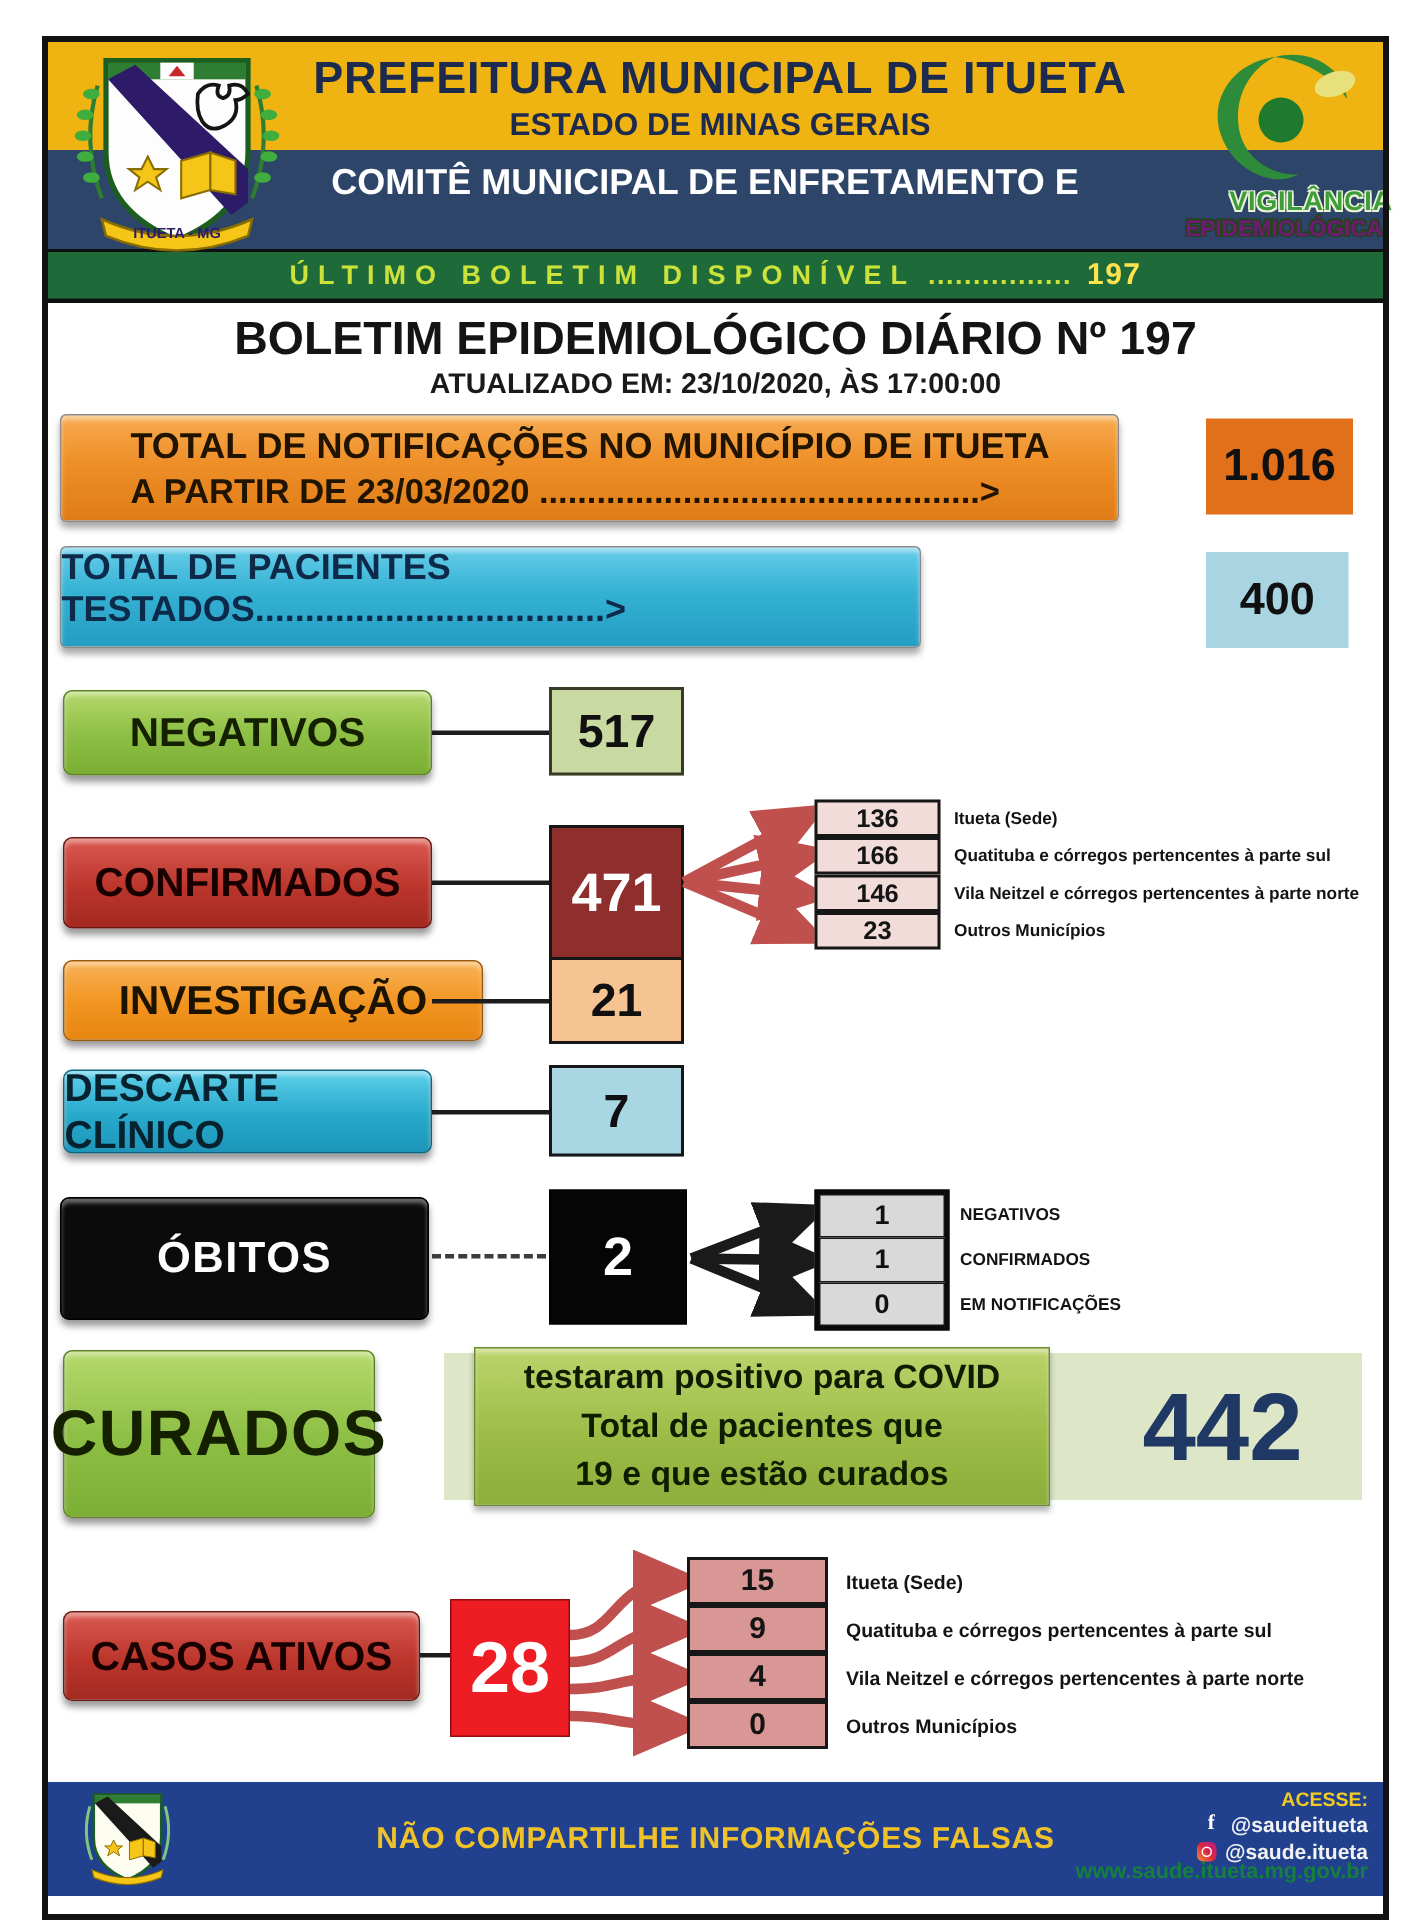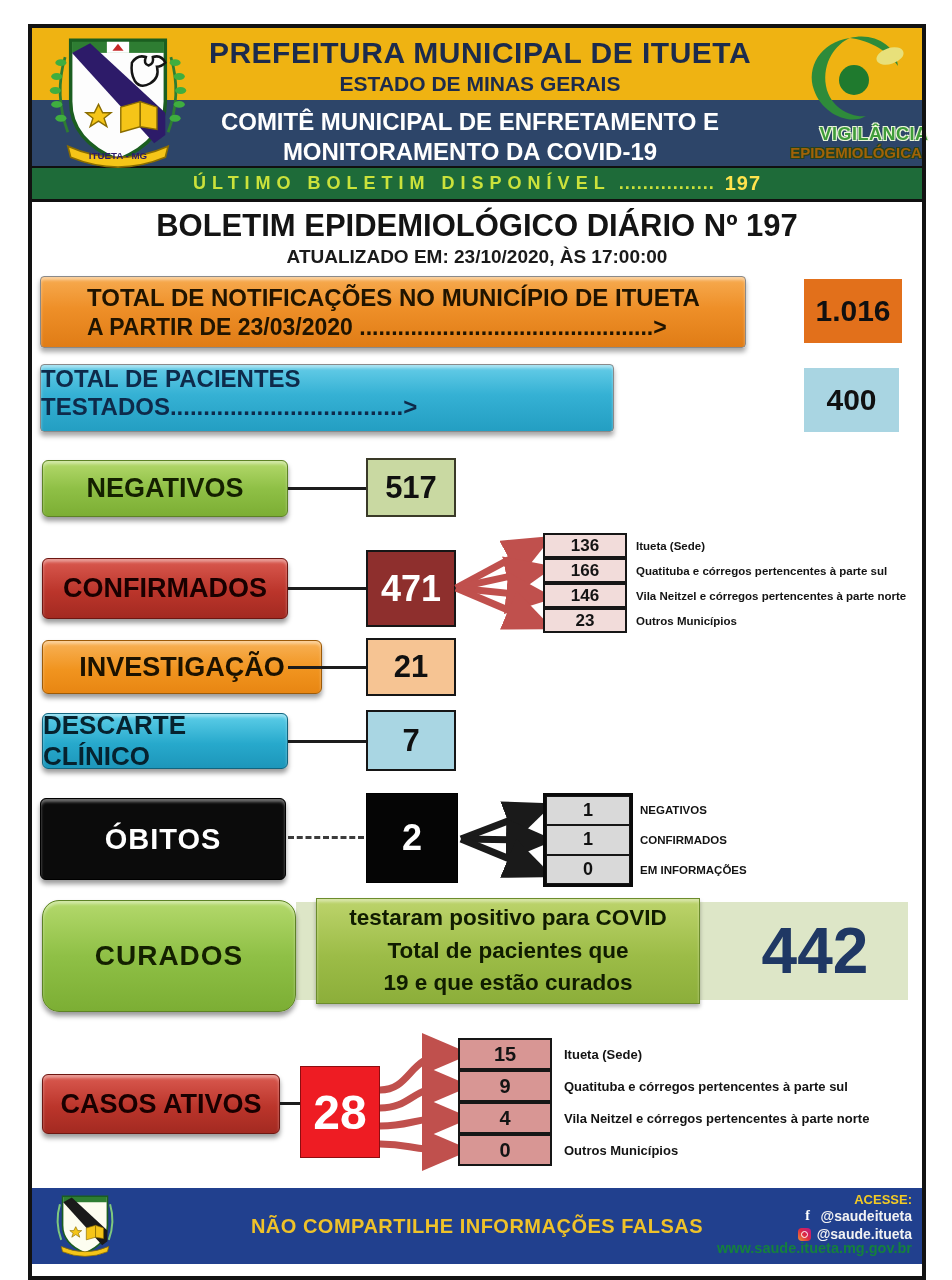--- a/index.html
+++ b/index.html
@@ -17,21 +17,21 @@
                  display:flex; align-items:center; justify-content:center; }
   .hdr-title    { left:180px; top:24px; width:600px; text-align:center; font-size:30px; font-weight:800; color:#1c2b4d; letter-spacing:.5px; }
   .hdr-subtitle { left:180px; top:60px; width:600px; text-align:center; font-size:21px; font-weight:800; color:#1c2b4d; }
   .committee-1  { left:180px; top:96px;  width:580px; text-align:center; font-size:24px; font-weight:800; color:#fff; }
   .committee-2  { left:180px; top:126px; width:580px; text-align:center; font-size:24px; font-weight:800; color:#fff; }
   .banner-label { color:#cbe23b; font-size:18px; font-weight:700; letter-spacing:6px; }
   .banner-value { color:#ffe34d; font-size:20px; font-weight:800; margin-left:10px; letter-spacing:1px; }
 
   .viglogo-text1 { left:804px; top:112px; width:140px; text-align:center; font-size:18px; font-weight:800; color:#3f9c3a;
                    text-shadow:-1px -1px 0 #eaf5d8, 1px -1px 0 #eaf5d8, -1px 1px 0 #eaf5d8, 1px 1px 0 #eaf5d8; letter-spacing:.5px;}
-  .viglogo-text2 { left:786px; top:132px; width:140px; text-align:center; font-size:15px; font-weight:800; color:#a16207;
+  .viglogo-text2 { left:786px; top:132px; width:140px; text-align:center; font-size:15px; font-weight:800; color:#701a75;
                    text-shadow:-1px -1px 0 #26421f, 1px -1px 0 #26421f, -1px 1px 0 #26421f, 1px 1px 0 #26421f; }
 
   
   .main-title { left:32px; top:196px; width:890px; text-align:center; font-size:31px; font-weight:800; color:#141414; }
   .main-sub   { left:32px; top:234px; width:890px; text-align:center; font-size:19px; font-weight:700; color:#1a1a1a; }
 
   
   .bar { border-radius:4px; border:1px solid #8a8a8a;
          box-shadow:0 4px 5px rgba(0,0,0,.35), inset 0 3px 3px rgba(255,255,255,.45); }
   .bar-orange { left:40px; top:264px; width:706px; height:72px;
@@ -62,21 +62,21 @@
   .mini-box { background:#f2dcda; border:2px solid #161616; display:flex; align-items:center; justify-content:center;
               font-weight:800; font-size:17px; color:#141414; }
   .mini-label { display:flex; align-items:center; font-size:11.5px; font-weight:600; color:#131313; }
   .gray-box { background:#d9d9d9; border:1px solid #161616; display:flex; align-items:center; justify-content:center;
               font-weight:800; font-size:18px; color:#111; }
   .rose-box { background:#d89694; border:2px solid #161616; display:flex; align-items:center; justify-content:center;
               font-weight:800; font-size:20px; color:#141414; }
 
   
   .cur-strip { left:296px; top:890px; width:612px; height:98px; background:#dde6c7; }
-  .cur-btn   { left:42px; top:888px; width:254px; height:112px; font-size:28px; letter-spacing:1px;border-radius:17px; }
+  .cur-btn   { left:42px; top:888px; width:208px; height:112px; font-size:43px; letter-spacing:1px; }
   .cur-desc  { left:316px; top:886px; width:384px; height:106px;
                background:linear-gradient(#bdd46c 0%, #9cbc47 55%, #8cae3a 100%); border:1px solid #6c8c2c;
                box-shadow:0 3px 4px rgba(0,0,0,.3), inset 0 3px 3px rgba(255,255,255,.4);
                display:flex; align-items:center; justify-content:center; text-align:center;
                font-size:22.5px; font-weight:800; color:#101c00; line-height:1.45; padding:0 14px; }
   .cur-val   { left:730px; top:902px; width:170px; text-align:center; font-size:64px; font-weight:800; color:#1f3864; }
 
   
   .ativo-val { left:300px; top:1054px; width:80px; height:92px; background:#ee1c23; border:1px solid #8e0d10;
                display:flex; align-items:center; justify-content:center; font-size:48px; font-weight:800; color:#fff; }
@@ -97,21 +97,20 @@
 <body>
 
 <div class="page">
 
   <div class="abs band-yellow"></div>
   <div class="abs band-blue"></div>
 
   <div class="abs hdr-title">PREFEITURA MUNICIPAL DE ITUETA</div>
   <div class="abs hdr-subtitle">ESTADO DE MINAS GERAIS</div>
   <div class="abs committee-1">COMITÊ MUNICIPAL DE ENFRETAMENTO E</div>
-  <div class="abs committee-2">MONITORAMENTO DA COVID-19</div>
 
   <div class="abs" style="left:48px; top:20px; width:140px; height:142px; z-index:60;">
     <svg width="140" height="142" viewBox="0 0 100 102">
       <g stroke="#2e7d32" stroke-width="2" fill="none">
         <path d="M12,18 Q4,45 14,72"></path>
           <path d="M88,18 Q96,45 86,72"></path>
       </g>
       <g fill="#3fae3f">
         <ellipse cx="9" cy="22" rx="4" ry="2.5"></ellipse>
           <ellipse cx="6" cy="32" rx="4" ry="2.5"></ellipse>
@@ -176,21 +175,21 @@
   <div class="abs stat-btn btn-green" style="left:42px; top:448px; width:246px; height:57px; font-size:27px;">
     <span>NEGATIVOS</span>
   </div>
   <div class="abs connector" style="left:288px; top:475px; width:80px;"></div>
   <div class="abs vbox" style="left:366px; top:446px; width:90px; height:59px; background:#c9d9a2; border:2px solid #3a3a28; font-size:31px;">517</div>
 
   <div class="abs stat-btn btn-red" style="left:42px; top:546px; width:246px; height:61px; font-size:27px;">
     <span>CONFIRMADOS</span>
   </div>
   <div class="abs connector" style="left:288px; top:575px; width:78px;"></div>
-  <div class="abs vbox" style="left:366px; top:538px; width:90px; height:77px; background:#8e2f2d; border:2px solid #161616; font-size:36px; color:#fff;">471</div>
+  <div class="abs vbox" style="left:366px; top:538px; width:90px; height:90px; background:#8e2f2d; border:2px solid #161616; font-size:36px; color:#fff;">471</div>
 
   <svg class="abs" style="left:452px; top:512px;" width="92" height="130" viewBox="0 0 92 130">
     <defs>
       <marker id="arrR" markerWidth="7" markerHeight="7" refX="4" refY="3" orient="auto">
         <path d="M0,0 L7,3 L0,6 Z" fill="#c0504d"></path>
       </marker>
     </defs>
     <g stroke="#c0504d" stroke-width="7" fill="none" marker-end="url(#arrR)">
       <line x1="4" y1="64" x2="82" y2="22"></line>
       <line x1="4" y1="64" x2="82" y2="47"></line>
@@ -239,21 +238,21 @@
     </g>
   </svg>
 
   <div class="abs" style="left:543px; top:781px; width:90px; height:94px; border:3px solid #0a0a0a; background:#0a0a0a; display:flex; flex-direction:column;">
     <div class="gray-box" style="flex:1;">1</div>
     <div class="gray-box" style="flex:1;">1</div>
     <div class="gray-box" style="flex:1;">0</div>
   </div>
   <div class="abs mini-label" style="left:640px; top:784px; height:28px;">NEGATIVOS</div>
   <div class="abs mini-label" style="left:640px; top:814px; height:28px;">CONFIRMADOS</div>
-  <div class="abs mini-label" style="left:640px; top:844px; height:28px;">EM INFORMAÇÕES</div>
+  <div class="abs mini-label" style="left:640px; top:844px; height:28px;">EM NOTIFICAÇÕES</div>
 
   <div class="abs cur-strip"></div>
   <div class="abs stat-btn btn-green cur-btn">
     <span>CURADOS</span>
   </div>
   <div class="abs cur-desc">
     <div>
       <div>testaram positivo para COVID</div>
       <div>Total de pacientes que</div>
       <div>19 e que estão curados</div>

